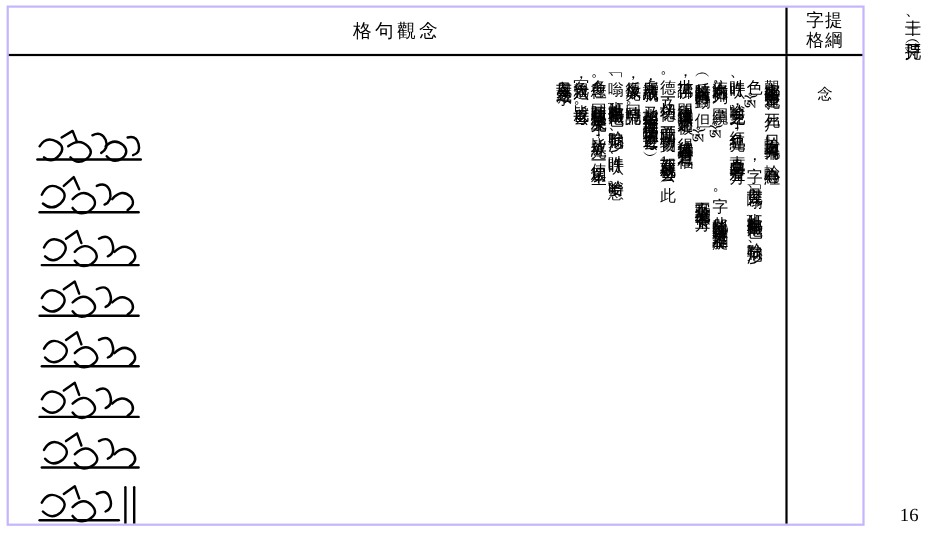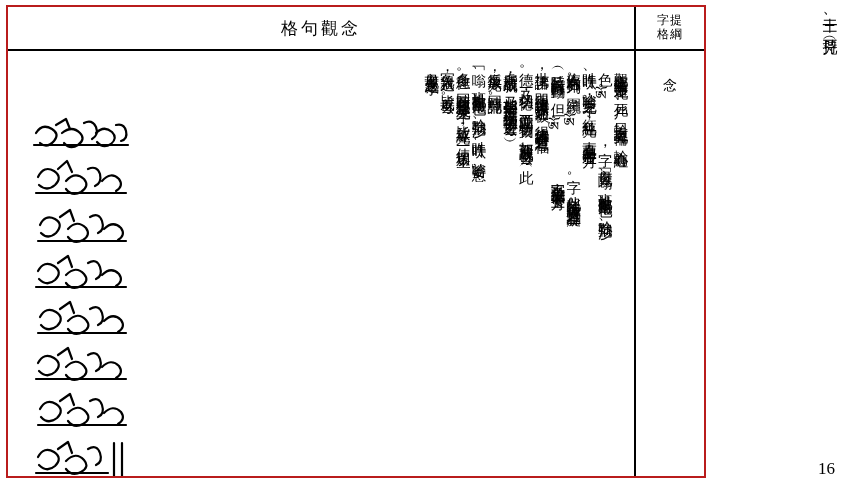--- a/index.html
+++ b/index.html
@@ -44,23 +44,23 @@
     bottom: 6px;
     font-size: 17px;
     font-family: "Liberation Serif", serif;
   }
 
   
   .frame {
     position: absolute;
     left: 6px;
     top: 5px;
-    width: 700px;
+    width: 780px;
     height: 473px;
-    border: 2px solid #b91c1c;
+    border: 2px solid #c4b5fd;
     box-sizing: border-box;
     display: flex;
     flex-direction: column;
   }
 
   .frame-header {
     display: flex;
     flex-direction: row;
     height: 44px;
     border-bottom: 2px solid #000;
@@ -76,21 +76,21 @@
     letter-spacing: 3px;
     border-right: 2px solid #000;
     box-sizing: border-box;
   }
 
   .header-label {
     flex: 0 0 68px;
     display: flex;
     align-items: center;
     justify-content: center;
-    font-size: 12px;
+    font-size: 16px;
     line-height: 1.15;
     box-sizing: border-box;
   }
   .header-label .hl-inner {
     text-align: center;
     letter-spacing: 1px;
   }
 
   .frame-body {
     flex: 1 1 auto;

